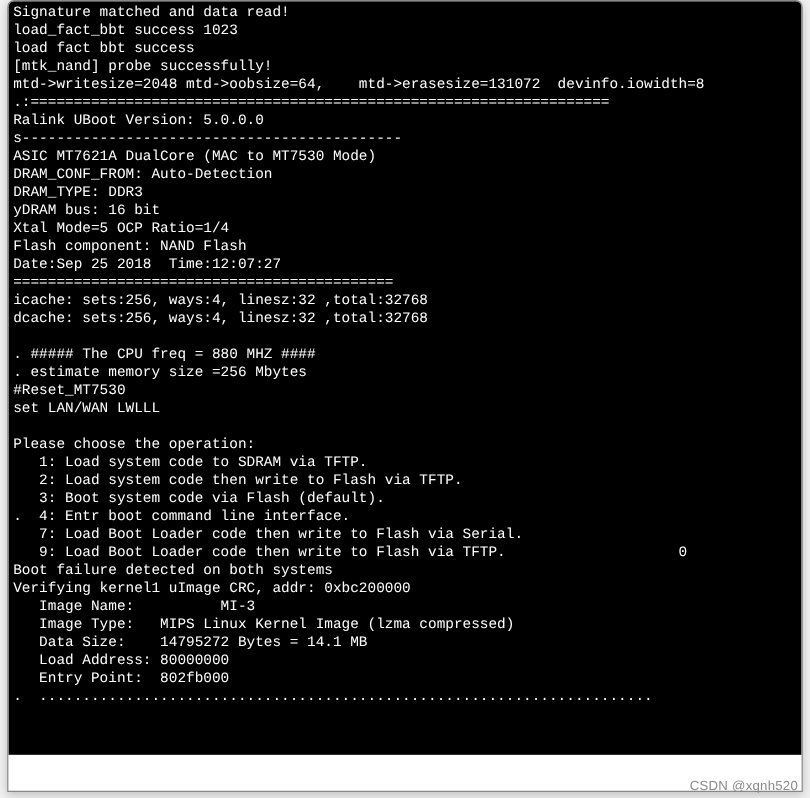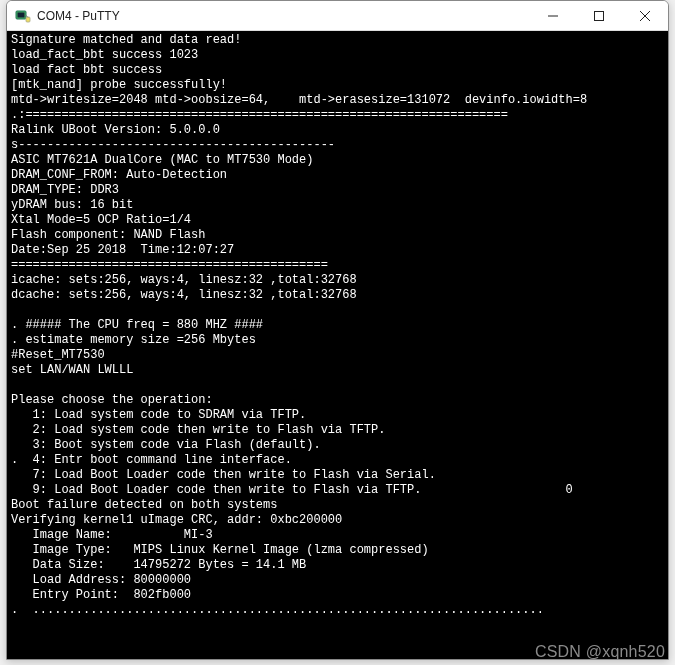--- a/index.html
+++ b/index.html
@@ -56,55 +56,28 @@
     padding: 2px 16px 2px 4px;
     white-space: pre;
     overflow: hidden;
     position: relative;
   }
   .line { white-space: pre; }
 
   .watermark {
     position: absolute;
     right: 10px; bottom: 4px;
-    font-size: 16px;
+    font-size: 11px;
     color: #8a8a8a;
     font-family: Arial, sans-serif;
     pointer-events: none;
     letter-spacing: .2px;
   }
 </style>
 </head>
 <body>
 
 <div class="window">
-  <div class="titlebar">
-    <span class="app-icon">
-      <svg viewBox="0 0 16 16">
-        <rect x="1" y="3" width="10" height="8" rx="1" fill="#4a6" stroke="#275" stroke-width="1"></rect>
-        <rect x="2.5" y="4.5" width="7" height="5" fill="#123"></rect>
-        <rect x="11" y="9" width="4" height="5" rx="1" fill="#eedd66" stroke="#aa8" stroke-width=".8"></rect>
-        <line x1="10.5" y1="7" x2="13" y2="9.5" stroke="#777" stroke-width="1"></line>
-      </svg>
-    </span>
-    <span class="title">COM4 - PuTTY</span>
-    <div class="win-btn">
-      <svg viewBox="0 0 10 10">
-          <line x1="0" y1="5" x2="10" y2="5" stroke="currentColor" stroke-width="1"></line>
-        </svg>
-    </div>
-    <div class="win-btn">
-      <svg viewBox="0 0 10 10">
-          <rect x="0.5" y="0.5" width="9" height="9" fill="none" stroke="currentColor" stroke-width="1"></rect>
-        </svg>
-    </div>
-    <div class="win-btn close">
-      <svg viewBox="0 0 10 10">
-          <line x1="0" y1="0" x2="10" y2="10" stroke="currentColor" stroke-width="1"></line>
-          <line x1="10" y1="0" x2="0" y2="10" stroke="currentColor" stroke-width="1"></line>
-        </svg>
-    </div>
-  </div>
 
   <div class="terminal" id="terminal"><div class="line">Signature matched and data read!</div><div class="line">load_fact_bbt success 1023</div><div class="line">load fact bbt success</div><div class="line">[mtk_nand] probe successfully!</div><div class="line">mtd-&gt;writesize=2048 mtd-&gt;oobsize=64,    mtd-&gt;erasesize=131072  devinfo.iowidth=8</div><div class="line">.:===================================================================</div><div class="line">Ralink UBoot Version: 5.0.0.0</div><div class="line">s--------------------------------------------</div><div class="line">ASIC MT7621A DualCore (MAC to MT7530 Mode)</div><div class="line">DRAM_CONF_FROM: Auto-Detection</div><div class="line">DRAM_TYPE: DDR3</div><div class="line">yDRAM bus: 16 bit</div><div class="line">Xtal Mode=5 OCP Ratio=1/4</div><div class="line">Flash component: NAND Flash</div><div class="line">Date:Sep 25 2018  Time:12:07:27</div><div class="line">============================================</div><div class="line">icache: sets:256, ways:4, linesz:32 ,total:32768</div><div class="line">dcache: sets:256, ways:4, linesz:32 ,total:32768</div><div class="line">&nbsp;</div><div class="line">. ##### The CPU freq = 880 MHZ ####</div><div class="line">. estimate memory size =256 Mbytes</div><div class="line">#Reset_MT7530</div><div class="line">set LAN/WAN LWLLL</div><div class="line">&nbsp;</div><div class="line">Please choose the operation:</div><div class="line">   1: Load system code to SDRAM via TFTP.</div><div class="line">   2: Load system code then write to Flash via TFTP.</div><div class="line">   3: Boot system code via Flash (default).</div><div class="line">.  4: Entr boot command line interface.</div><div class="line">   7: Load Boot Loader code then write to Flash via Serial.</div><div class="line">   9: Load Boot Loader code then write to Flash via TFTP.                    0</div><div class="line">Boot failure detected on both systems</div><div class="line">Verifying kernel1 uImage CRC, addr: 0xbc200000</div><div class="line">   Image Name:          MI-3</div><div class="line">   Image Type:   MIPS Linux Kernel Image (lzma compressed)</div><div class="line">   Data Size:    14795272 Bytes = 14.1 MB</div><div class="line">   Load Address: 80000000</div><div class="line">   Entry Point:  802fb000</div><div class="line">.  .......................................................................</div><div class="line">&nbsp;</div><div class="line">&nbsp;</div></div>
 </div>
 
 <div class="watermark">CSDN @xqnh520</div>
 
 </body></html>

